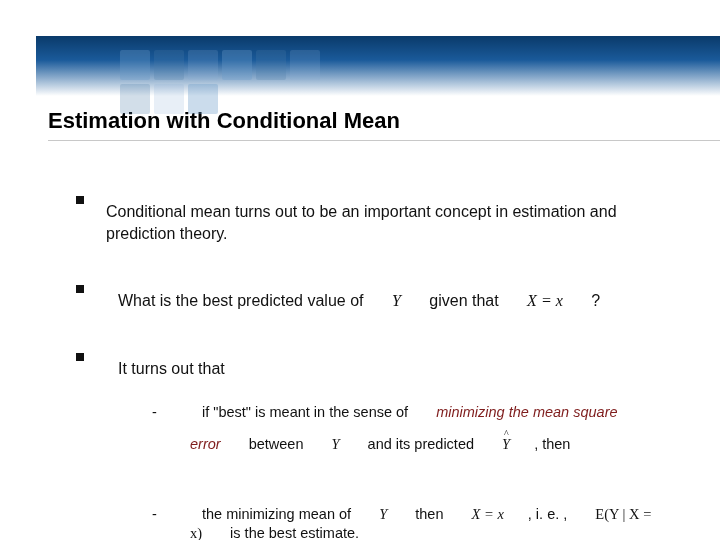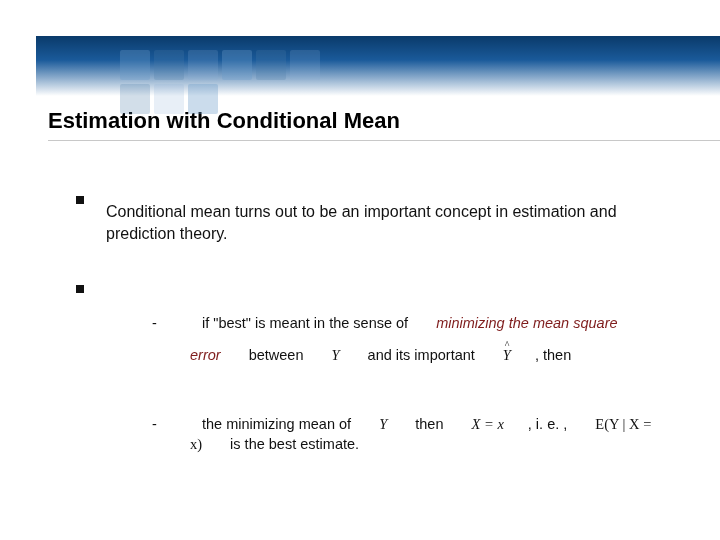--- a/index.html
+++ b/index.html
@@ -118,30 +118,37 @@
 <div class="title">Estimation with Conditional Mean</div>
 <div class="underline"></div>
 
 <div class="content">
 
   <div class="bullet">
     <div class="bullet-mark"></div>
     <div class="bullet-text">Conditional mean turns out to be an important concept in estimation and prediction theory.</div>
   </div>
 
+  <div class="bullet">
+    <div class="bullet-mark"></div>
+    <div class="bullet-text">
+      <span>What is the best predicted value of </span><span class="math-it">Y</span><span> given that  </span><span class="math-it">X = x</span><span> ?</span>
+    </div>
+  </div>
 
   <div class="bullet">
     <div class="bullet-mark"></div>
     <div class="bullet-text">
+      <span>It turns out that</span>
       <div class="subbullets">
 
         <div class="subbullet">
           <div class="dash">-</div>
           <div class="sb-text">
-            <span>if "best" is meant in the sense of </span><span class="highlight">minimizing the mean square error</span><span> between </span><span class="math-it">Y</span><span> and its important  </span><span class="yhat">Y</span><span>, then</span>
+            <span>if "best" is meant in the sense of </span><span class="highlight">minimizing the mean square error</span><span> between </span><span class="math-it">Y</span><span> and its predicted  </span><span class="yhat">Y</span><span>, then</span>
           </div>
         </div>
 
         <div class="subbullet">
           <div class="dash">-</div>
           <div class="sb-text">
             <span>the minimizing mean of </span><span class="math-it">Y</span><span> then </span><span class="math-it">X = x</span><span>, i. e. , </span><span class="formula">E(Y | X = x)</span><span> is the best estimate.</span>
           </div>
         </div>
 

